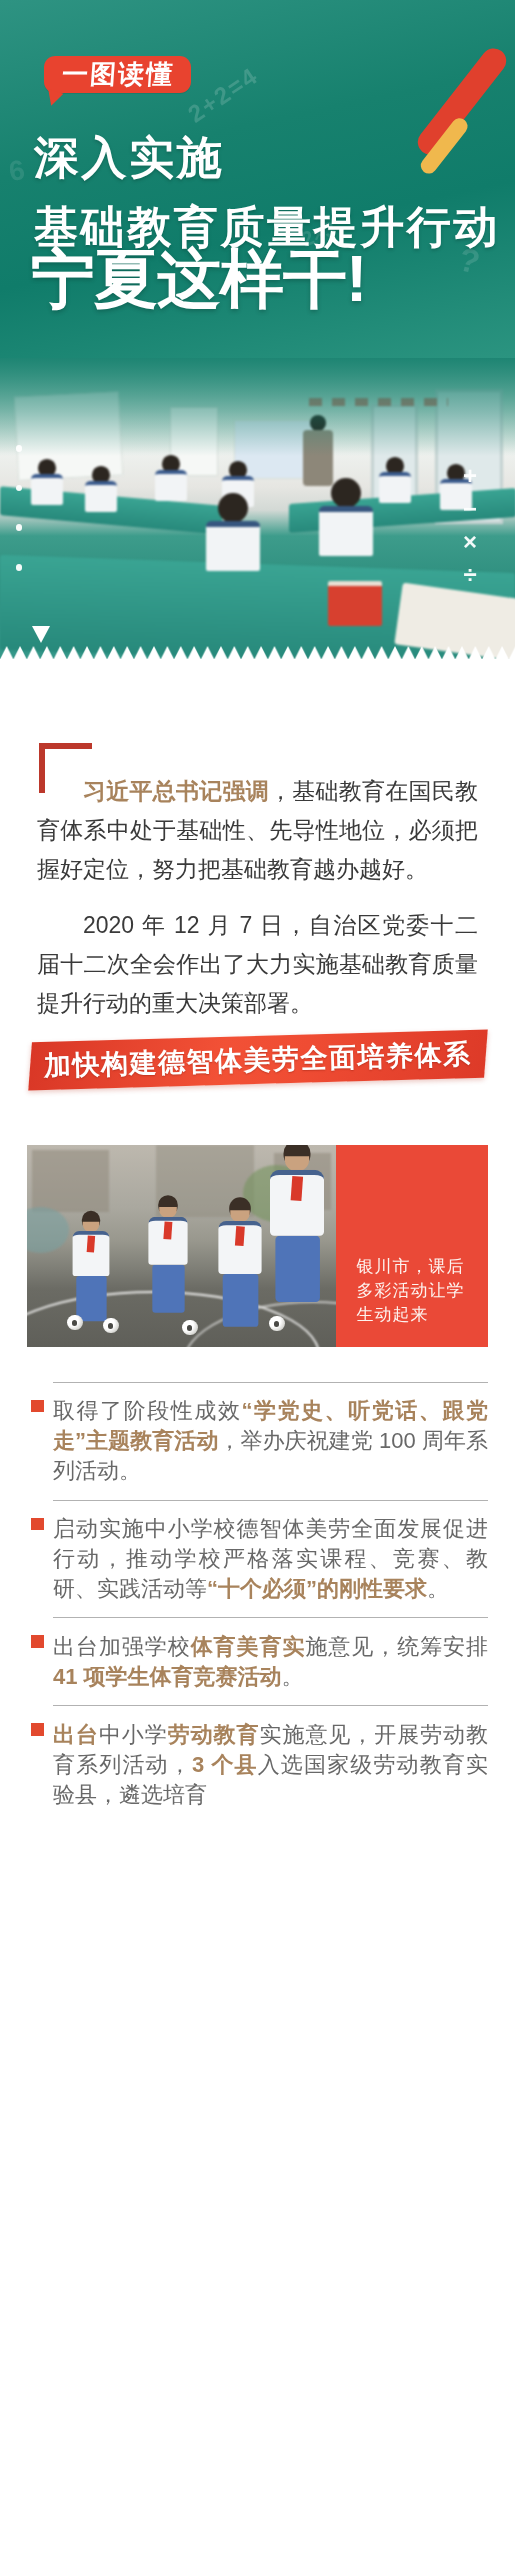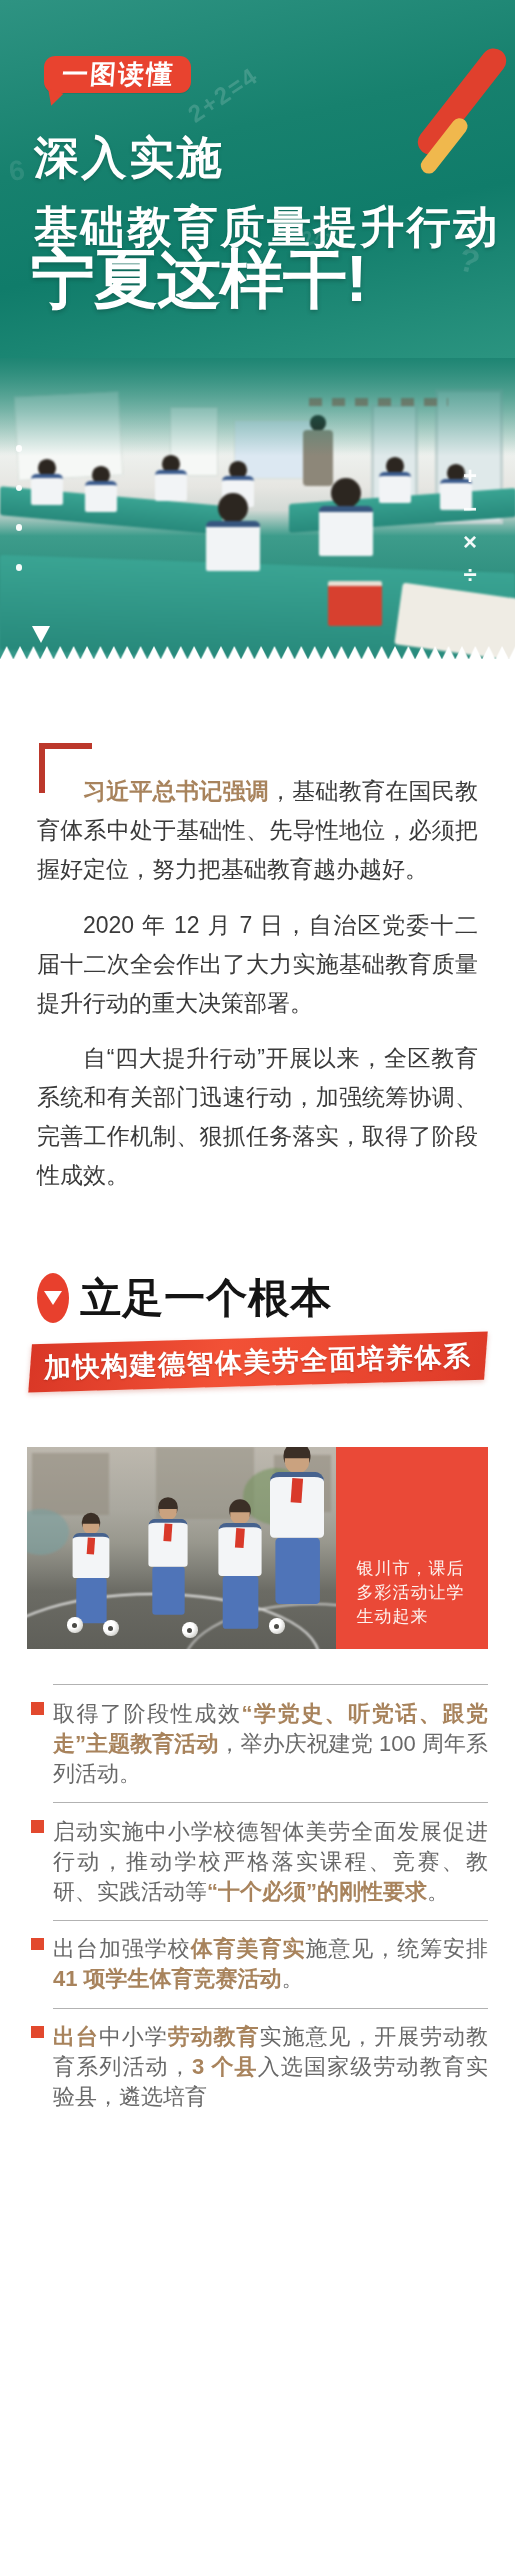--- a/index.html
+++ b/index.html
@@ -258,29 +258,22 @@
       <rect x="0" y="0" width="1000" height="26" fill="url(#zz)"></rect>
     </svg>
   </div>
 
   <div class="content">
     <div class="quote-bracket"></div>
 
     <div class="paras">
       <p class="para"><span class="em">习近平总书记强调</span><span>，基础教育在国民教育体系中处于基础性、先导性地位，必须把握好定位，努力把基础教育越办越好。</span></p>
       <p class="para">2020 年 12 月 7 日，自治区党委十二届十二次全会作出了大力实施基础教育质量提升行动的重大决策部署。</p>
-      <p class="para">自“四大提升行动”开展以来，全区教育系统和有关部门迅速行动，加强统筹协调、完善工作机制、狠抓任务落实，取得了阶段性成效。</p>
-    </div>
-
-    <div class="sec-head">
-      <div class="sec-oval">
-          <div class="tri"></div>
-        </div>
-      <div class="sec-title">立足一个根本</div>
-    </div>
+    </div>
+
     <div class="banner">
       <span>加快构建德智体美劳全面培养体系</span>
     </div>
 
     <div class="photo2row">
       <div class="photo2">
         <div class="p2-art">
           <div class="p2-block" style="left:5.2px;top:5.2px;width:77px;height:62px;"></div>
           <div class="p2-block" style="left:129px;top:0;width:98px;height:72px;opacity:.45;"></div>
           <div class="p2-block" style="left:247px;top:7.7px;width:57px;height:57px;"></div>

